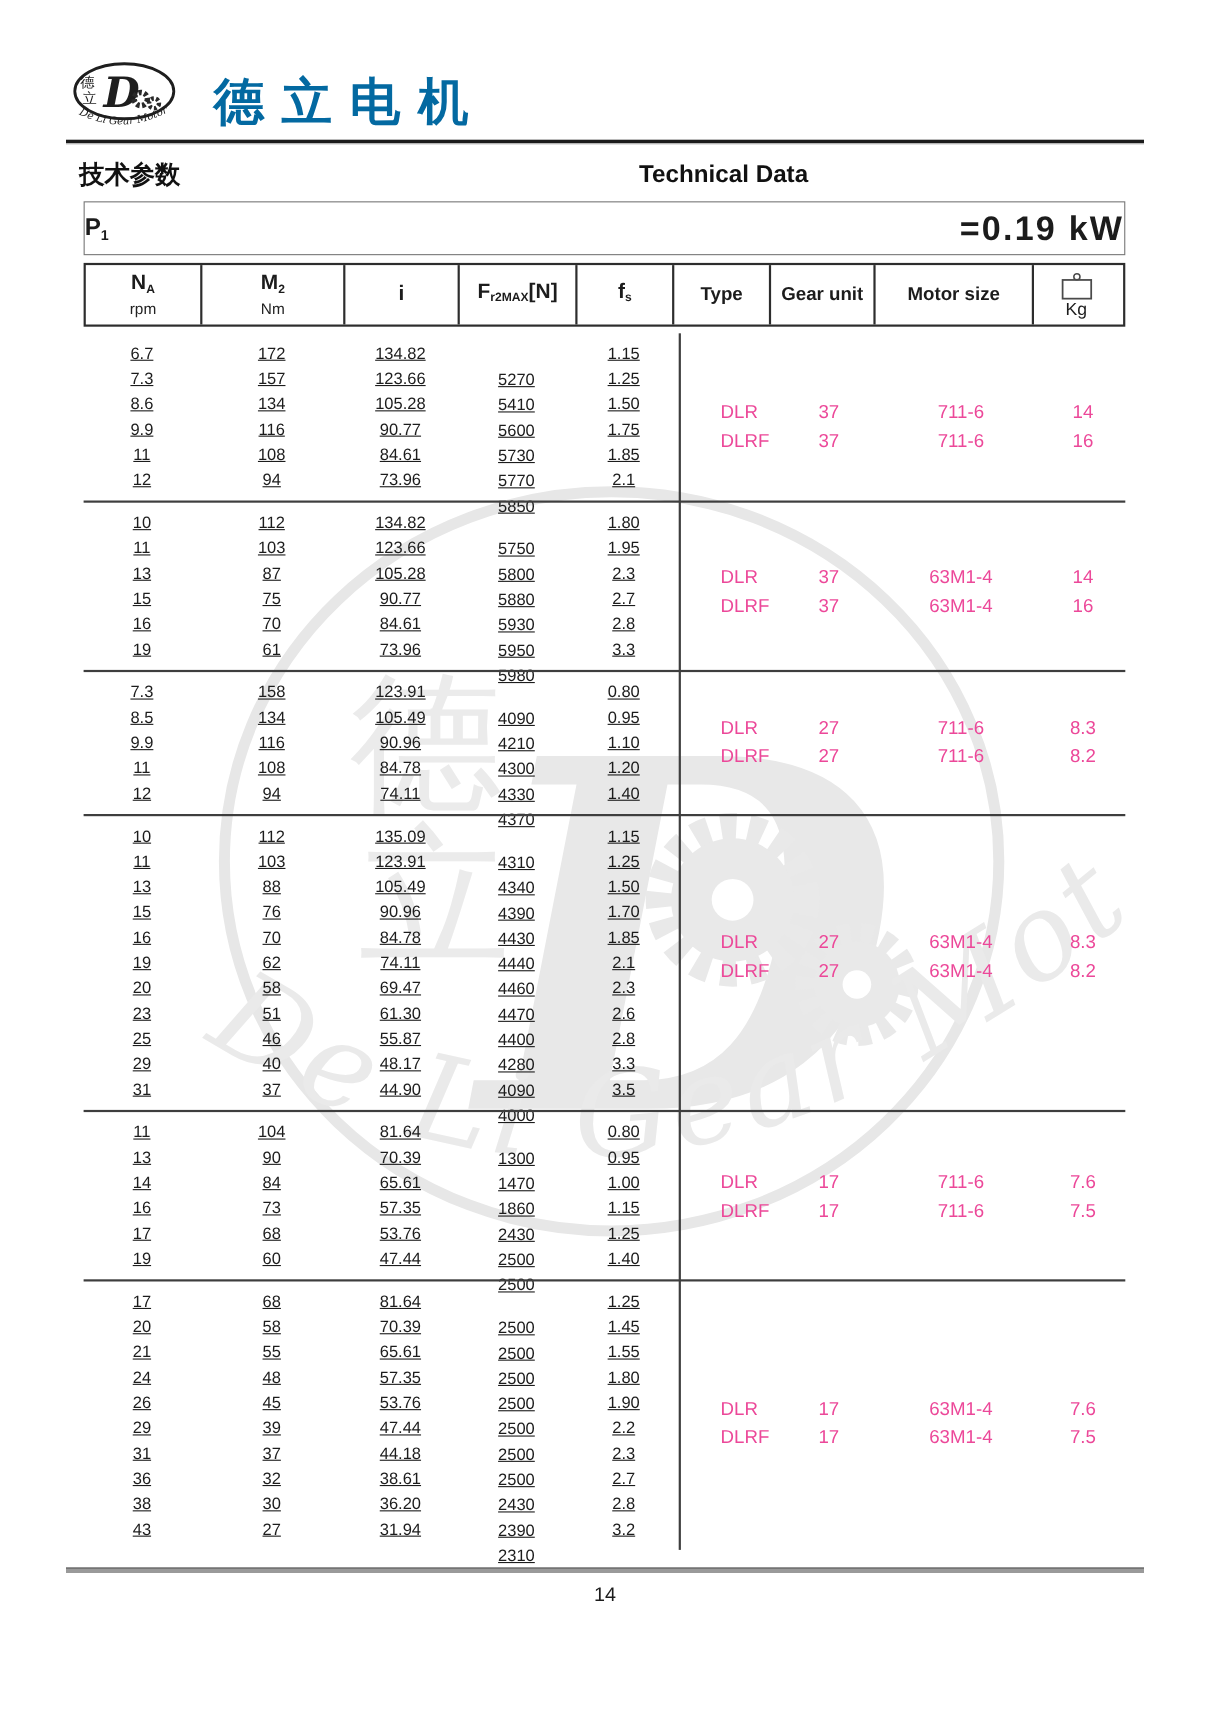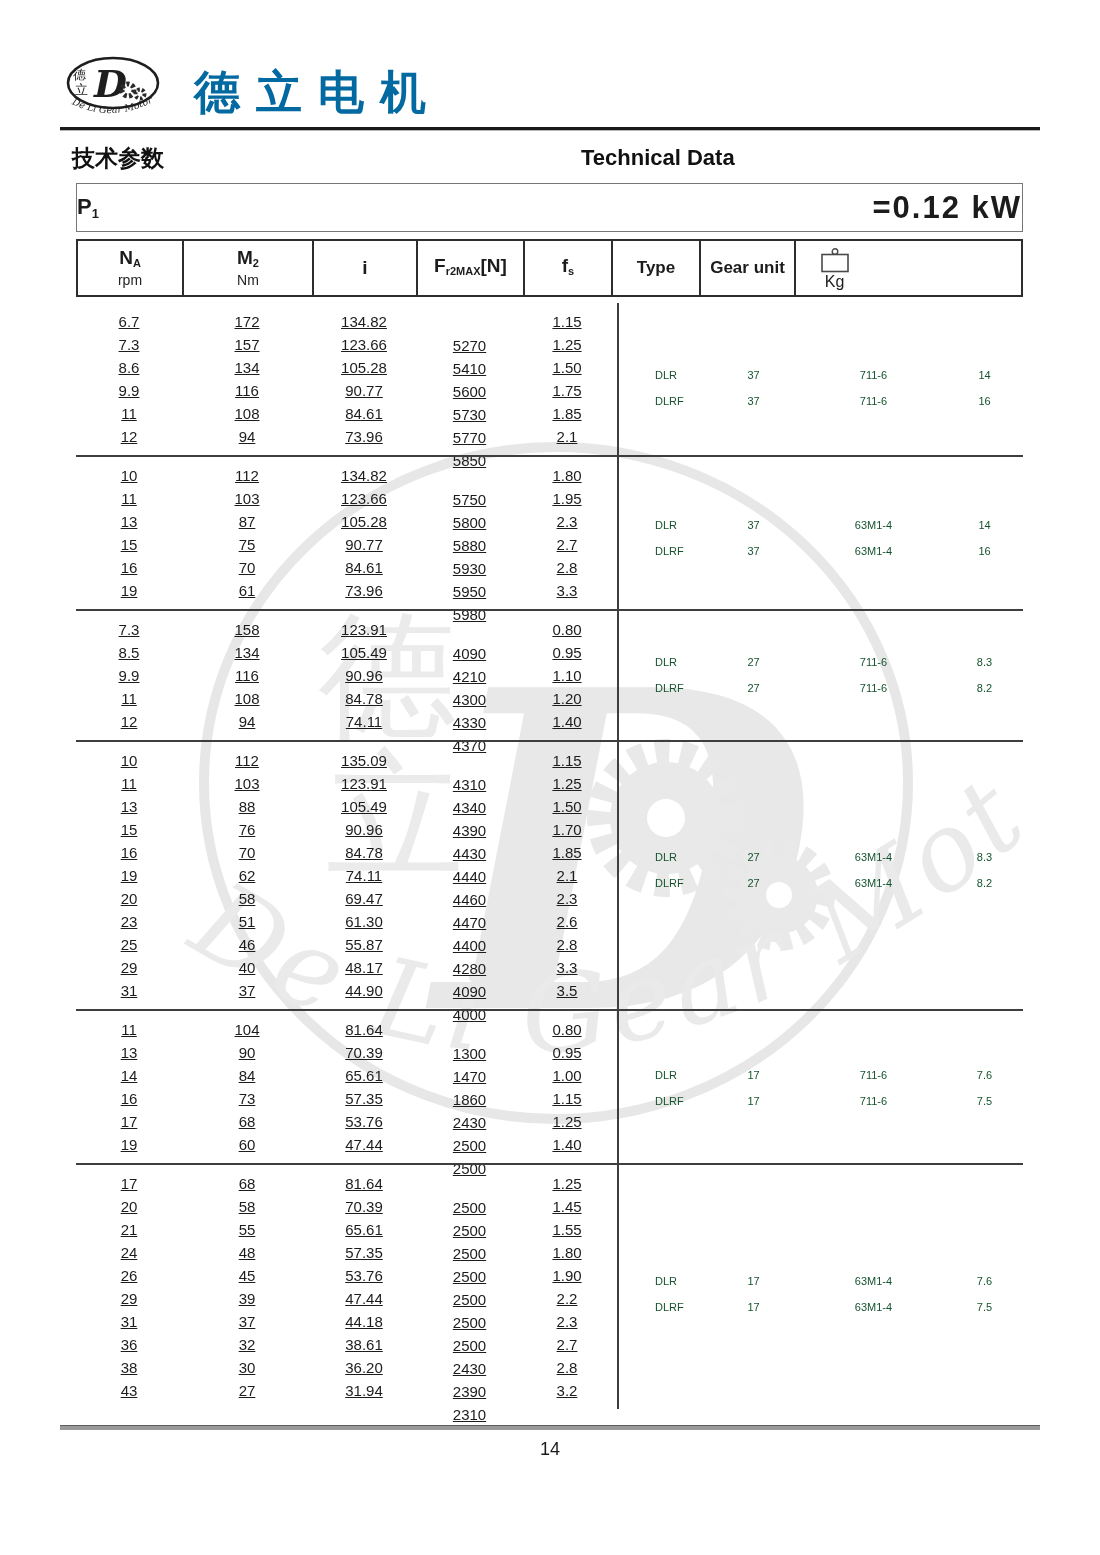--- a/index.html
+++ b/index.html
@@ -40,21 +40,21 @@
   .sections{position:relative;z-index:1;text-decoration:underline;}
   .section{display:flex;padding:7px 0 7px 0;position:relative;}
   .section + .section{border-top:2px solid #3e3e3e;}
   .rows{width:542px;}
   .row{display:flex;height:23px;align-items:center;}
   .cell{text-align:center;font-size:15px;color:#1c1c1c;}
   .c0{width:106px;} .c1{width:130px;} .c2{width:104px;} .c3{width:107px;margin-top:47px;} .c4{width:88px;}
   .right-part{width:405px;position:relative;}
   .annot{position:absolute;left:0;right:0;}
   .arow{display:flex;height:26px;align-items:center;}
-  .acell{font-size:11px;color:#14532d;box-sizing:border-box;}
+  .acell{font-size:17px;color:#ec4899;box-sizing:border-box;}
   .a0{width:88px;padding-left:37px;text-align:left;}
   .a1{width:95px;text-align:center;}
   .a2{width:145px;text-align:center;}
   .a3{width:77px;text-align:center;}
   .s0 .annot{top:52px;} .s1 .annot{top:48px;} .s2 .annot{top:31px;}
   .s3 .annot{top:95px;} .s4 .annot{top:44px;} .s5 .annot{top:96px;}
 
   
   .bottom-rule{margin-top:16px;height:4px;background:#9a9a9a;border-top:1px solid #5c5c5c;}
   .page-num{margin-top:9px;text-align:center;font-size:18px;color:#1c1c1c;}
@@ -84,21 +84,21 @@
 
   <div class="top-rule"></div>
 
   <div class="title-row">
     <span class="title-cn">技术参数</span>
     <span class="title-en">Technical Data</span>
   </div>
 
   <div class="power-banner">
     <span class="p-small"><span>P</span><sub>1</sub></span>
-      <span class="p-big">=0.12 kW</span>
+      <span class="p-big">=0.19 kW</span>
   </div>
 
   <div class="col-header">
     <div class="hcell hc0">
       <div class="hmain"><span>N</span><sub>A</sub></div>
       <div class="hunit">rpm</div>
     </div>
     <div class="hcell hc1">
       <div class="hmain"><span>M</span><sub>2</sub></div>
       <div class="hunit">Nm</div>
@@ -110,20 +110,23 @@
       <div class="hmain"><span>F</span><sub>r2MAX</sub><span>[N]</span></div>
     </div>
     <div class="hcell hc4">
       <div class="hmain"><span>f</span><sub>s</sub></div>
     </div>
     <div class="hcell hc5">
       <div class="hword">Type</div>
     </div>
     <div class="hcell hc6">
       <div class="hword">Gear unit</div>
+    </div>
+    <div class="hcell hc7">
+      <div class="hword">Motor size</div>
     </div>
     <div class="hcell hc8">
       <svg width="32" height="25" viewBox="0 0 32 25">
         <circle cx="16" cy="3.6" r="2.8" fill="none" stroke="#4a4a4a" stroke-width="1.4"></circle>
         <rect x="3" y="6.5" width="26" height="17" fill="none" stroke="#4a4a4a" stroke-width="1.6"></rect>
       </svg>
       <div class="kg-label">Kg</div>
     </div>
   </div>
 

